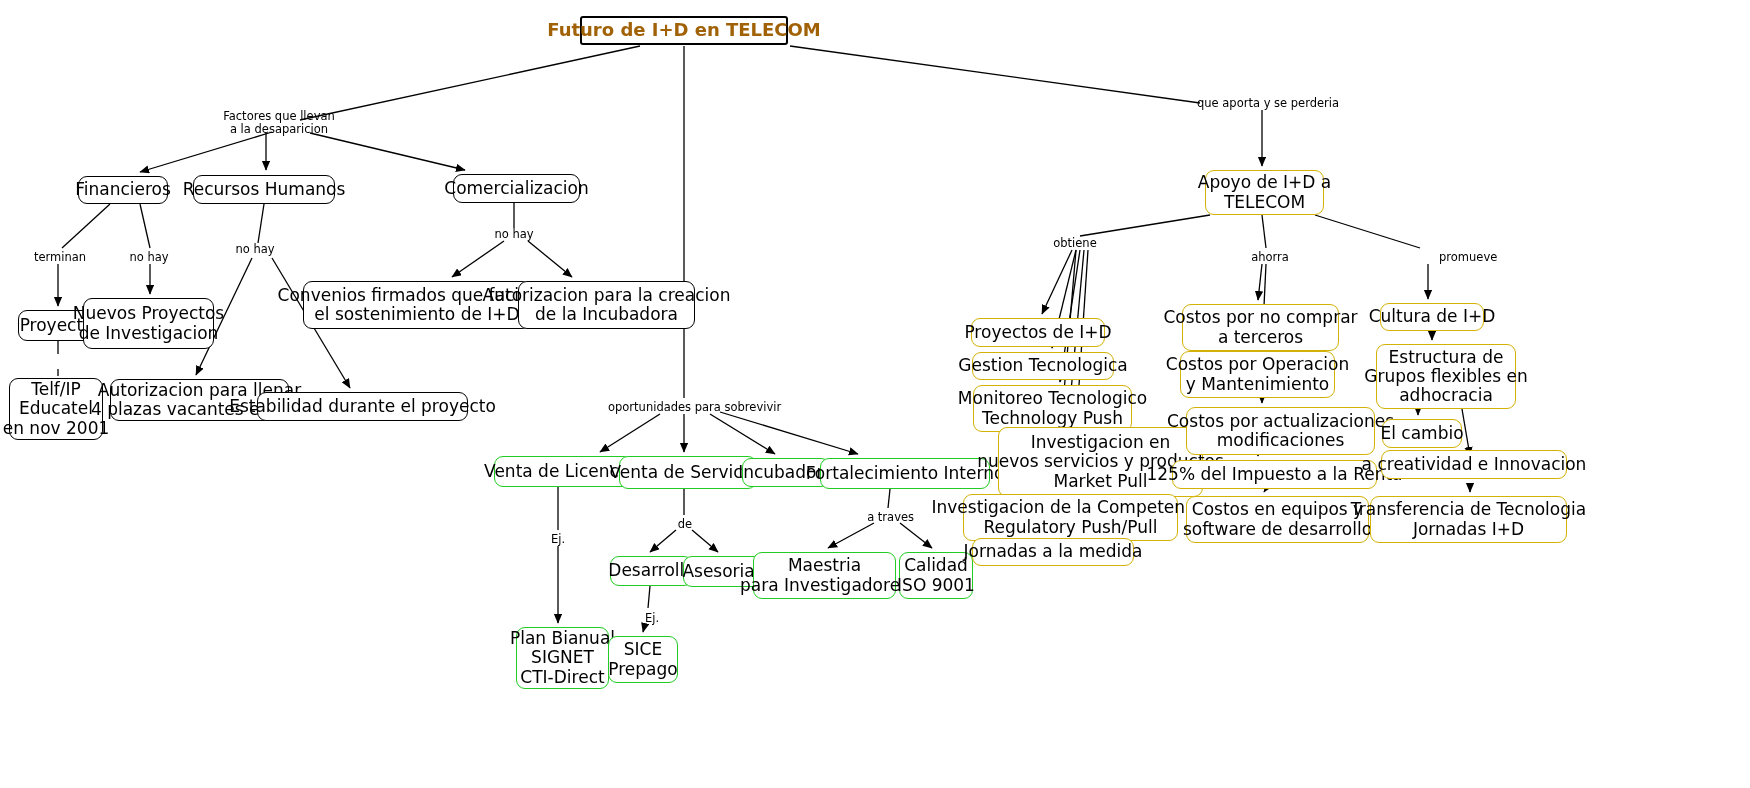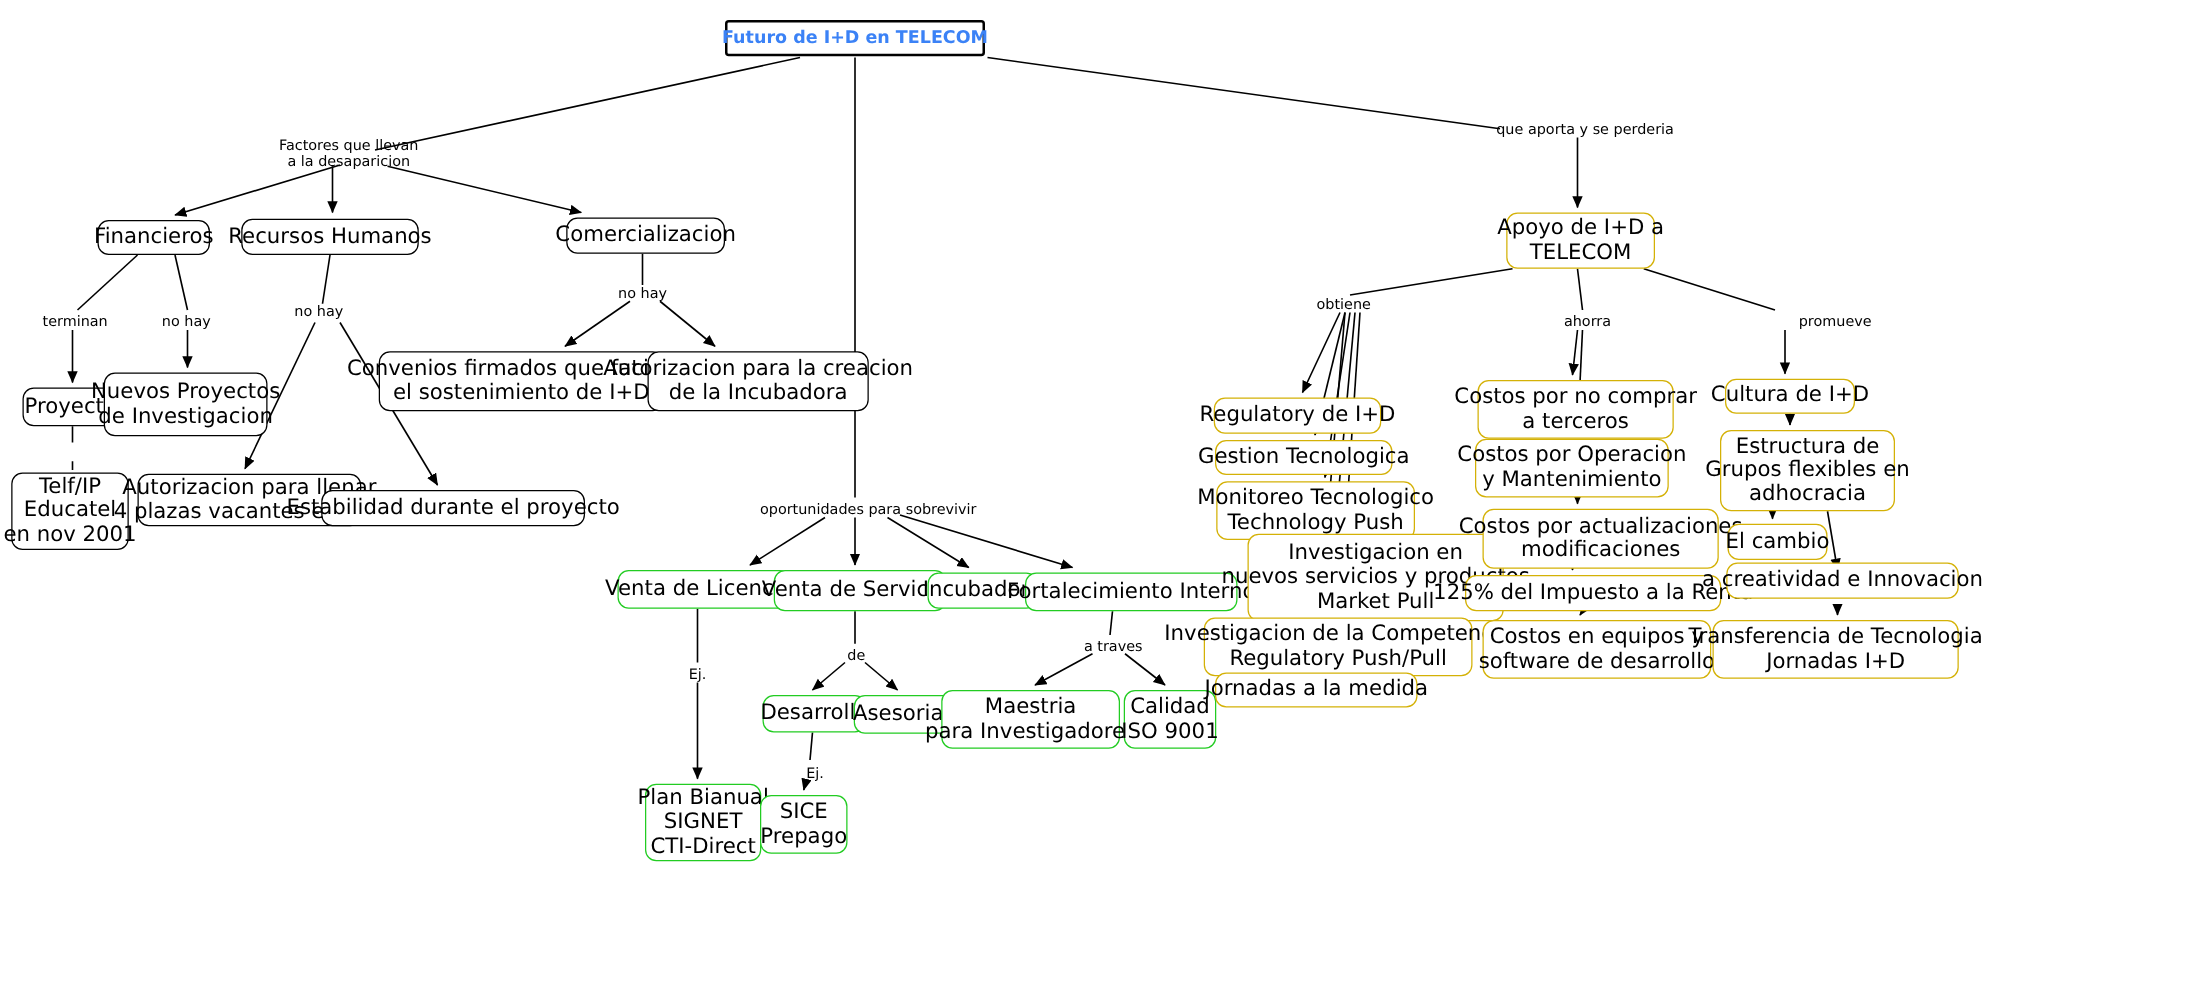--- a/index.html
+++ b/index.html
@@ -4,21 +4,21 @@
 <title>Futuro de I+D en TELECOM</title>
 <style>
   html,body{margin:0;padding:0;background:#ffffff;}
   body{font-family:"DejaVu Sans","Liberation Sans",sans-serif;}
   #canvas{position:relative;width:1750px;height:788px;background:#fff;overflow:hidden;}
   svg.links{position:absolute;left:0;top:0;width:1750px;height:788px;pointer-events:none;}
   .node{position:absolute;box-sizing:border-box;border:1px solid #000;border-radius:9px;
         background:#fff;display:flex;align-items:center;justify-content:center;
         text-align:center;line-height:1.12;color:#000;font-size:17px;white-space:pre;
         padding:2px 6px;}
-  .node.root{border:2px solid #000;color:#3b82f6;font-weight:bold;font-size:14px;border-radius:3px;}
+  .node.root{border:2px solid #000;color:#a16207;font-weight:bold;font-size:18px;border-radius:3px;}
   .node.green{border-color:#22cc22;}
   .node.yellow{border-color:#d4b106;}
   .lbl{position:absolute;font-size:11.5px;color:#000;white-space:pre;text-align:center;
        line-height:1.15;background:transparent;}
 </style>
 </head>
 <body>
 
 <div id="canvas">
   <svg class="links" viewBox="0 0 1750 788">
@@ -110,21 +110,21 @@
 para Investigadores</div>
       <div class="node green" style="left: 899px; top: 552px; width: 74px; height: 47px; z-index: 28;">Calidad
 ISO 9001</div>
       <div class="node green" style="left: 516px; top: 627px; width: 93px; height: 62px; z-index: 29;">Plan Bianual
 SIGNET
 CTI-Direct</div>
       <div class="node green" style="left: 608px; top: 636px; width: 70px; height: 47px; z-index: 30;">SICE
 Prepago</div>
       <div class="node yellow" style="left: 1205px; top: 170px; width: 119px; height: 45px; z-index: 31;">Apoyo de I+D a
 TELECOM</div>
-      <div class="node yellow" style="left: 971px; top: 318px; width: 134px; height: 29px; z-index: 32;">Regulatory de I+D</div>
+      <div class="node yellow" style="left: 971px; top: 318px; width: 134px; height: 29px; z-index: 32;">Proyectos de I+D</div>
       <div class="node yellow" style="left: 972px; top: 352px; width: 142px; height: 28px; z-index: 33;">Gestion Tecnologica</div>
       <div class="node yellow" style="left: 973px; top: 385px; width: 159px; height: 47px; z-index: 34;">Monitoreo Tecnologico
 Technology Push</div>
       <div class="node yellow" style="left: 966px; top: 427px; width: 205px; height: 70px; z-index: 35; margin-left: 32px;">Investigacion en
 nuevos servicios y productos
 Market Pull</div>
       <div class="node yellow" style="left: 963px; top: 494px; width: 215px; height: 47px; z-index: 36;">Investigacion de la Competencia
 Regulatory Push/Pull</div>
       <div class="node yellow" style="left: 972px; top: 538px; width: 162px; height: 28px; z-index: 37;">Jornadas a la medida</div>
       <div class="node yellow" style="left: 1182px; top: 304px; width: 157px; height: 47px; z-index: 38;">Costos por no comprar

